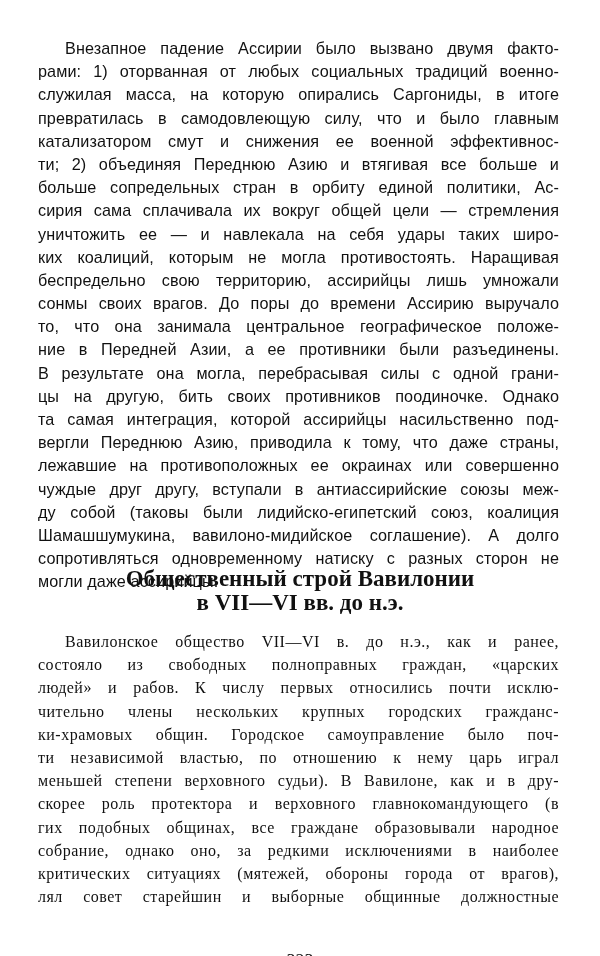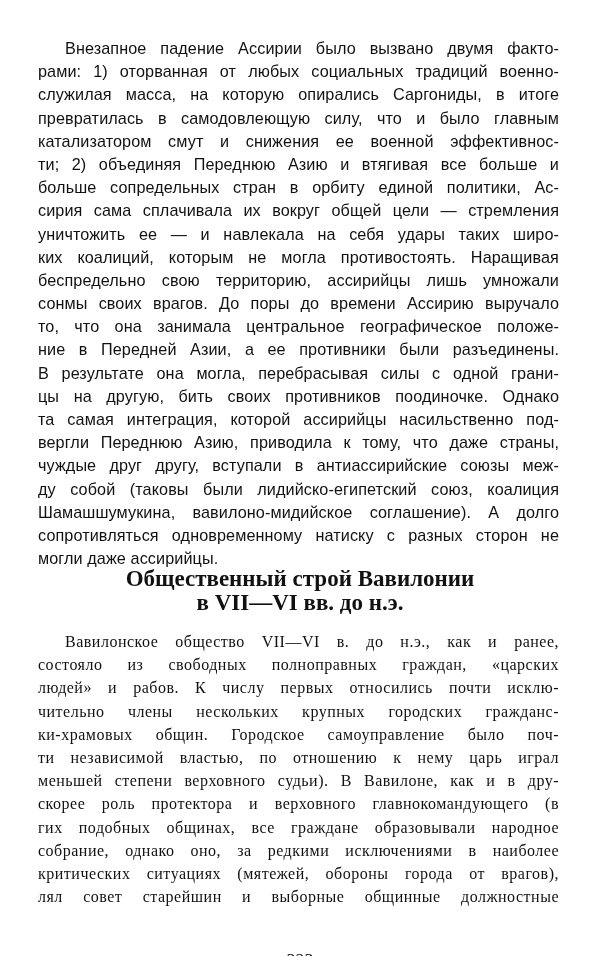--- a/index.html
+++ b/index.html
@@ -29,20 +29,21 @@
   <span class="line">уничтожить ее — и навлекала на себя удары таких широ-</span>
   <span class="line">ких коалиций, которым не могла противостоять. Наращивая</span>
   <span class="line">беспредельно свою территорию, ассирийцы лишь умножали</span>
   <span class="line">сонмы своих врагов. До поры до времени Ассирию выручало</span>
   <span class="line">то, что она занимала центральное географическое положе-</span>
   <span class="line">ние в Передней Азии, а ее противники были разъединены.</span>
   <span class="line">В результате она могла, перебрасывая силы с одной грани-</span>
   <span class="line">цы на другую, бить своих противников поодиночке. Однако</span>
   <span class="line">та самая интеграция, которой ассирийцы насильственно под-</span>
   <span class="line">вергли Переднюю Азию, приводила к тому, что даже страны,</span>
+  <span class="line">лежавшие на противоположных ее окраинах или совершенно</span>
   <span class="line">чуждые друг другу, вступали в антиассирийские союзы меж-</span>
   <span class="line">ду собой (таковы были лидийско-египетский союз, коалиция</span>
   <span class="line">Шамашшумукина, вавилоно-мидийское соглашение). А долго</span>
   <span class="line">сопротивляться одновременному натиску с разных сторон не</span>
   <span class="line last">могли даже ассирийцы.</span>
 </div>
 
 <div class="heading" style="top:567px;">
   <div>Общественный строй Вавилонии</div>
   <div>в VII—VI вв. до н.э.</div>

